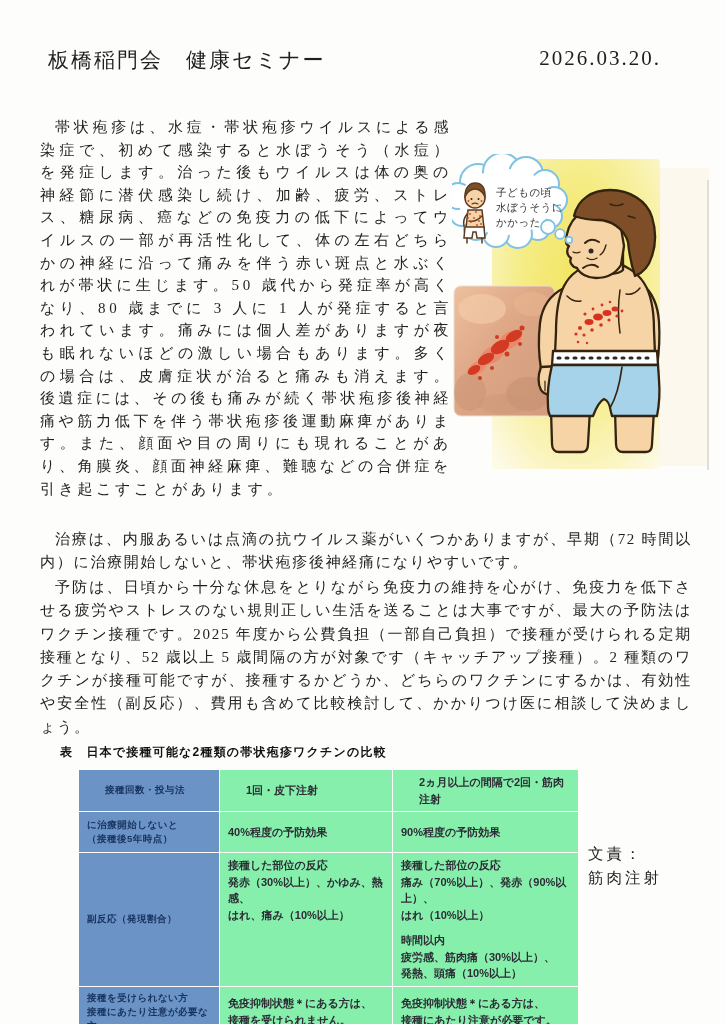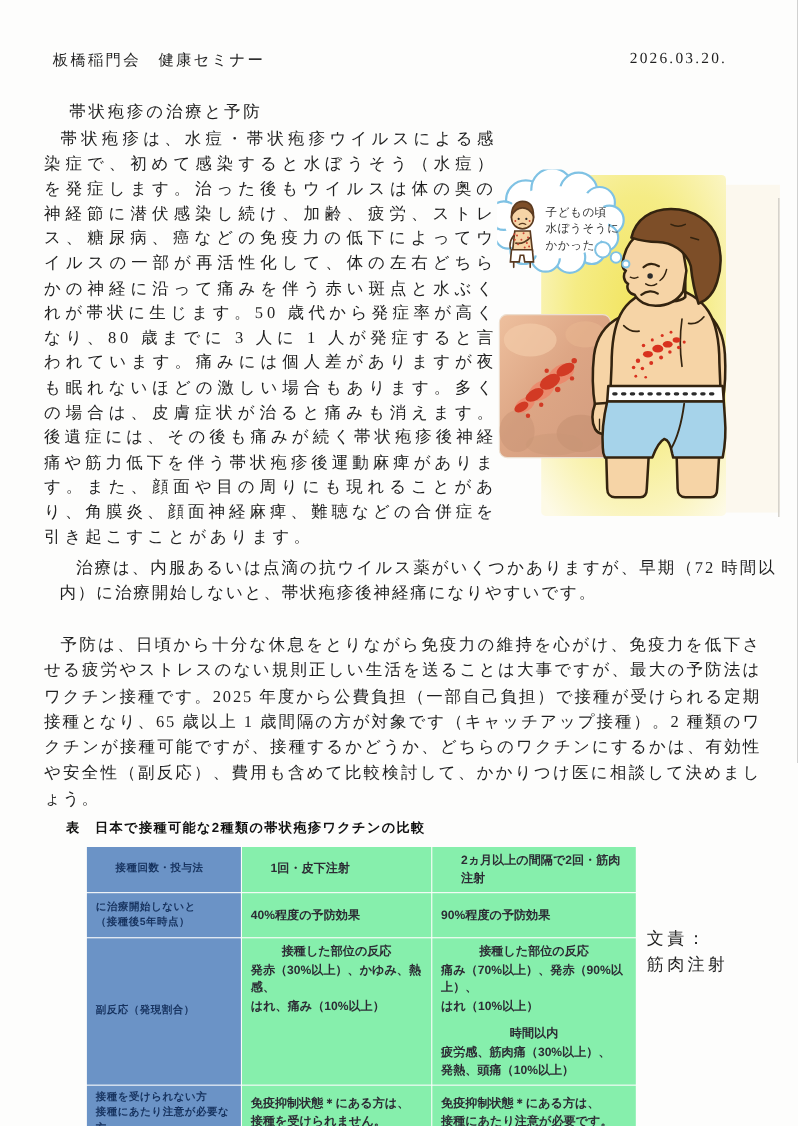--- a/index.html
+++ b/index.html
@@ -9,42 +9,42 @@
     width:725px;height:1024px;
     background:#fdfdfc;
     margin:0 auto;
     overflow:hidden;
     font-family:"Liberation Serif","DejaVu Serif",serif;
     color:#1f1f1f;
   }
   .doc-header{
     position:absolute;top:46px;left:48px;right:64px;
     display:flex;justify-content:space-between;
-    font-size:14px;letter-spacing:2px;gap:34px;
+    font-size:21px;letter-spacing:2px;gap:34px;
   }
   .article-title{
     position:absolute;top:92px;left:63px;
     font-size:15px;letter-spacing:2.5px;
   }
   .columns{
     position:absolute;top:116px;left:40px;width:672px;
     display:flex;align-items:flex-start;justify-content:center;
   }
   .bodytext{
     margin:0;width:412px;height:388px;overflow:hidden;
     font-size:15px;line-height:22.6px;letter-spacing:3.6px;
     text-align:justify;text-indent:1em;
   }
   .illustration{width:260px;margin-top:38px;}
   .fullpara{
     position:absolute;left:40px;width:652px;margin:0;
     font-size:15px;line-height:23.3px;letter-spacing:1.7px;
     text-align:justify;text-indent:1em;
   }
-  .p2{top:506px;margin-left:14px;}
+  .p2{top:528px;}
   .p3{top:576px;}
   .table-block{
     position:absolute;top:744px;left:60px;
     font-family:"Liberation Sans","DejaVu Sans",sans-serif;
   }
   .caption{font-size:12px;font-weight:700;letter-spacing:1.2px;color:#111;}
   table.vax{
     margin:8px 0 0 18px;
     border-collapse:separate;border-spacing:1.5px;
     table-layout:fixed;width:497px;
@@ -65,41 +65,40 @@
   }
   td.val{
     background:#86efac;color:#2c2c34;
     font-size:11px;font-weight:600;line-height:1.5;letter-spacing:0;
   }
   tr.r1 td{height:31px;padding-left:26px;}
   tr.r2 td{height:32px;}
   tr.r3 td{height:68px;vertical-align:top;}
   tr.r3 td.lbl{vertical-align:middle;}
   tr.r4 td{height:27px;}
-  .sub-h{font-weight:700;text-align:center;}
+  .sub-h{font-weight:700;}
   .gap{margin-top:9px;}
   .prelines{white-space:pre-line;}
   .refs{
     position:absolute;top:842px;left:588px;
     font-size:15.5px;letter-spacing:3px;line-height:24px;
   }
   .refs .block{margin-bottom:17px;}
   svg text{font-family:"Liberation Sans","DejaVu Sans",sans-serif;}
 </style>
 </head>
 <body>
 
 <div class="page">
 
   <div class="doc-header">
     <span>板橋稲門会　健康セミナー</span>
     <span>2026.03.20.</span>
   </div>
 
-  <div class="article-title">帯状疱疹の治療と予防</div>
 
   <div class="columns">
     <p class="bodytext">帯状疱疹は、水痘・帯状疱疹ウイルスによる感染症で、初めて感染すると水ぼうそう（水痘）を発症します。治った後もウイルスは体の奥の神経節に潜伏感染し続け、加齢、疲労、ストレス、糖尿病、癌などの免疫力の低下によってウイルスの一部が再活性化して、体の左右どちらかの神経に沿って痛みを伴う赤い斑点と水ぶくれが帯状に生じます。50 歳代から発症率が高くなり、80 歳までに 3 人に 1 人が発症すると言われています。痛みには個人差がありますが夜も眠れないほどの激しい場合もあります。多くの場合は、皮膚症状が治ると痛みも消えます。後遺症には、その後も痛みが続く帯状疱疹後神経痛や筋力低下を伴う帯状疱疹後運動麻痺があります。また、顔面や目の周りにも現れることがあり、角膜炎、顔面神経麻痺、難聴などの合併症を引き起こすことがあります。</p>
 
     <div class="illustration">
       <svg width="260" height="325" viewBox="0 0 260 325">
         <defs>
           <radialGradient id="glow" cx="0.52" cy="0.40" r="0.75">
             <stop offset="0" stop-color="#f2e45f"></stop>
             <stop offset="0.45" stop-color="#f5ec85"></stop>
@@ -252,21 +251,21 @@
             <text x="44" y="42">子どもの頃</text>
             <text x="44" y="57">水ぼうそうに</text>
             <text x="44" y="72">かかった</text>
           </g>
         </g>
       </svg>
     </div>
   </div>
 
   <p class="fullpara p2">治療は、内服あるいは点滴の抗ウイルス薬がいくつかありますが、早期（72 時間以内）に治療開始しないと、帯状疱疹後神経痛になりやすいです。</p>
-  <p class="fullpara p3">予防は、日頃から十分な休息をとりながら免疫力の維持を心がけ、免疫力を低下させる疲労やストレスのない規則正しい生活を送ることは大事ですが、最大の予防法はワクチン接種です。2025 年度から公費負担（一部自己負担）で接種が受けられる定期接種となり、65 歳以上 1 歳間隔の方が対象です（キャッチアップ接種）。2 種類のワクチンが接種可能ですが、接種するかどうか、どちらのワクチンにするかは、有効性や安全性（副反応）、費用も含めて比較検討して、かかりつけ医に相談して決めましょう。</p>
+  <p class="fullpara p3">予防は、日頃から十分な休息をとりながら免疫力の維持を心がけ、免疫力を低下させる疲労やストレスのない規則正しい生活を送ることは大事ですが、最大の予防法はワクチン接種です。2025 年度から公費負担（一部自己負担）で接種が受けられる定期接種となり、52 歳以上 5 歳間隔の方が対象です（キャッチアップ接種）。2 種類のワクチンが接種可能ですが、接種するかどうか、どちらのワクチンにするかは、有効性や安全性（副反応）、費用も含めて比較検討して、かかりつけ医に相談して決めましょう。</p>
 
   <div class="table-block">
     <div class="caption">表　日本で接種可能な2種類の帯状疱疹ワクチンの比較</div>
     <table class="vax">
       <colgroup>
           <col class="c1">
           <col class="c2">
           <col class="c3">
         </colgroup>
       <tbody>

